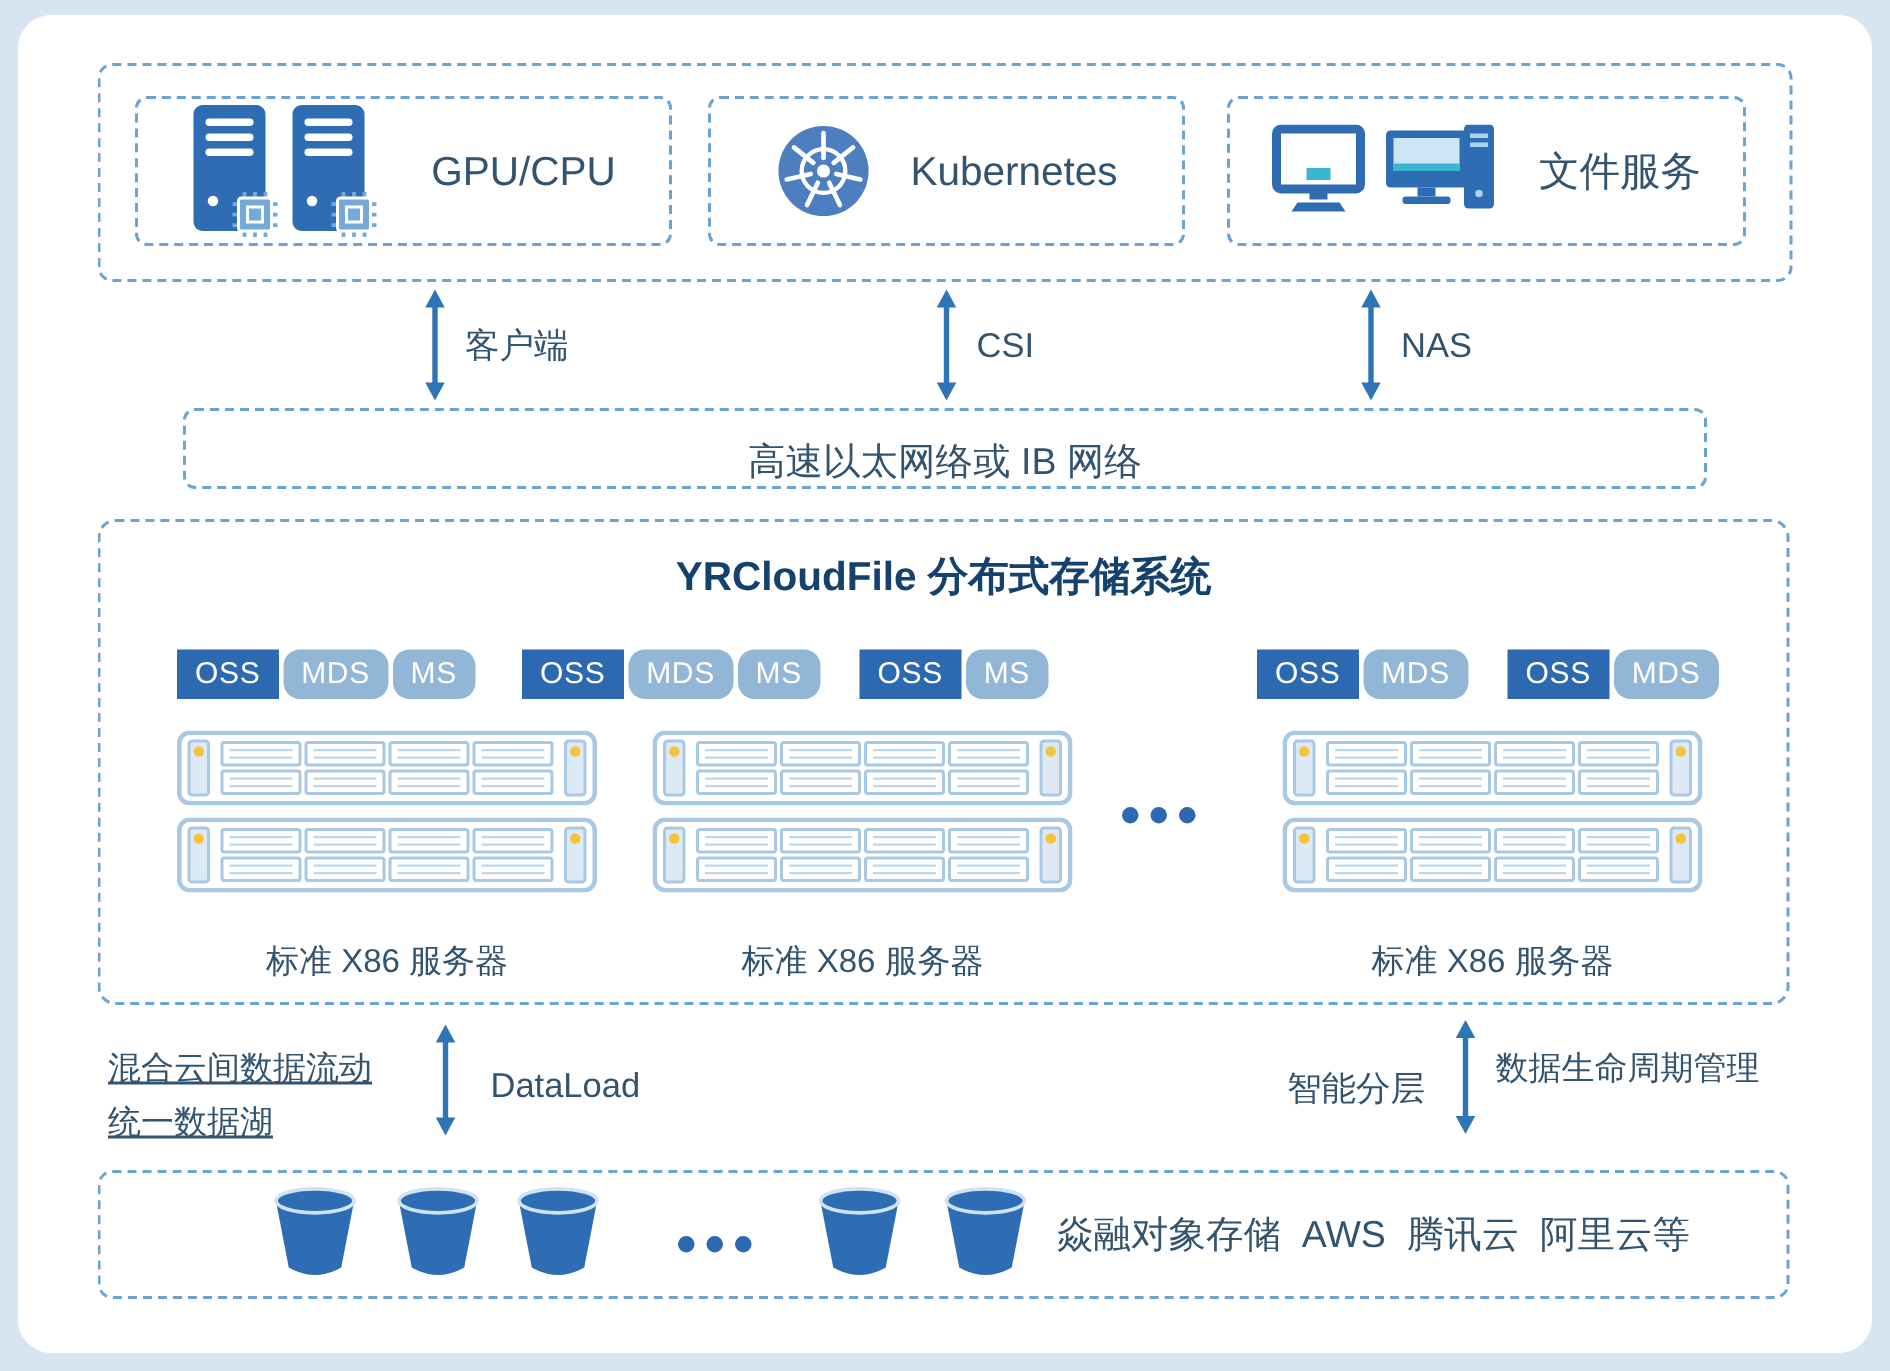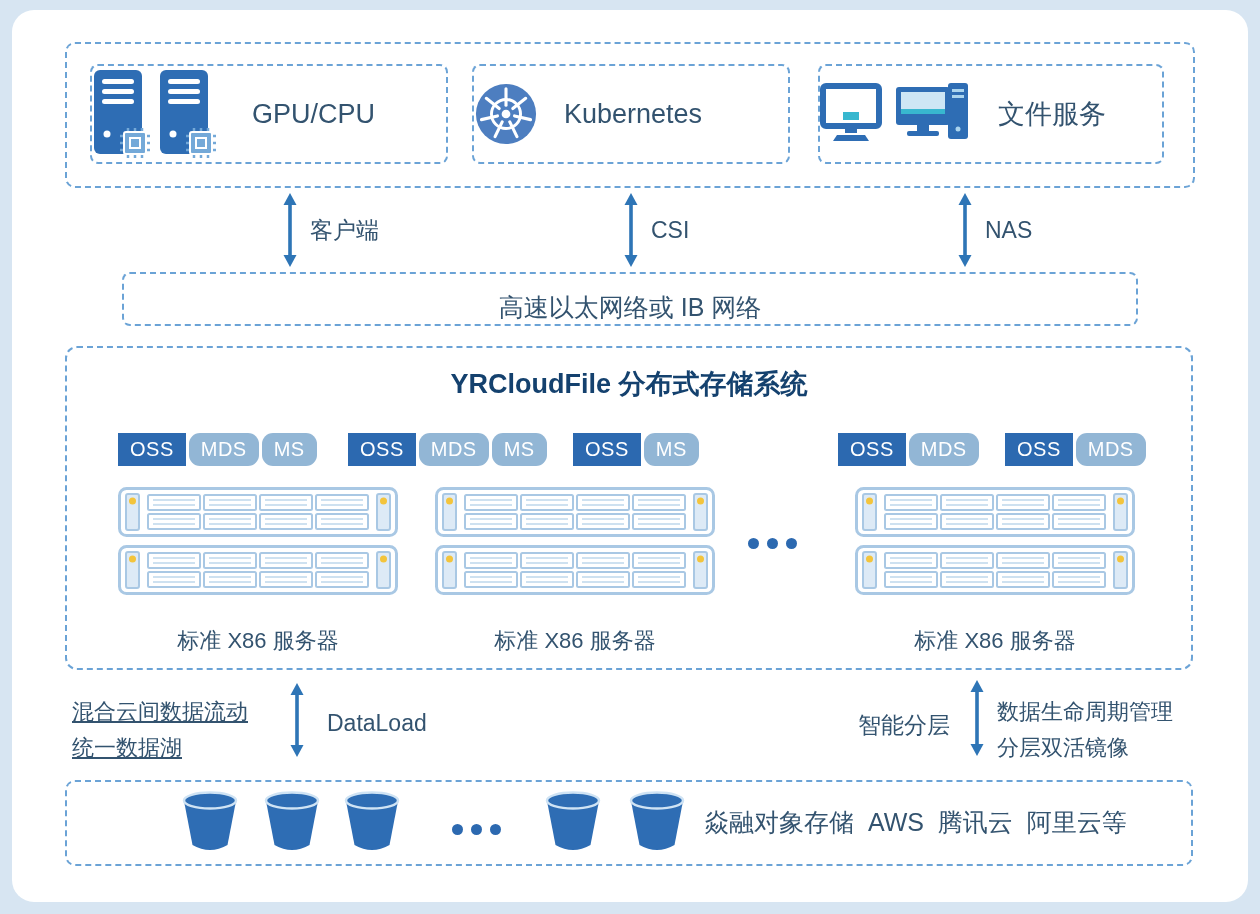--- a/index.html
+++ b/index.html
@@ -18,21 +18,21 @@
   }
   .abs { position:absolute; }
   .dashed {
     border:2px dashed var(--dashed-border,#6ba3d6);
     background:#ffffff;
   }
   .flex-center { display:flex; align-items:flex-end; justify-content:center; }
 
   
   .clients-wrap { left:65px; top:42px; width:1130px; height:146px; border-radius:10px; }
-  .client-box { border-radius:8px; display:flex; align-items:center; gap:26px; }
+  .client-box { border-radius:8px; display:flex; align-items:center; justify-content:center; gap:26px; }
   .client-label { font-size:27px; color:var(--text-navy,#33536f); }
 
   
   .connector { display:flex; align-items:center; gap:12px; }
   .connector .arrow { display:block; line-height:0; }
   .connector-label { font-size:23px; color:var(--text-navy,#33536f); }
 
   
   .network-box { left:122px; top:272px; width:1016px; height:54px; border-radius:8px; font-size:25px; color:var(--text-navy,#33536f); }
 
@@ -171,21 +171,21 @@
     <span class="connector-label">客户端</span>
   </div>
   <div class="abs connector" style="left:623px; top:193px;">
     <span class="arrow"><svg width="16" height="74" viewBox="0 0 16 74">
           <polygon points="8,0 1.5,12 14.5,12" fill="#2e75b6"></polygon>
           <polygon points="8,74 1.5,62 14.5,62" fill="#2e75b6"></polygon>
           <rect x="6.2" y="10" width="3.6" height="54" fill="#2e75b6"></rect>
         </svg></span>
     <span class="connector-label">CSI</span>
   </div>
-  <div class="abs connector" style="left:957px; top:193px;justify-content:flex-end;">
+  <div class="abs connector" style="left:906px; top:193px;justify-content:flex-end;">
     <span class="arrow"><svg width="16" height="74" viewBox="0 0 16 74">
           <polygon points="8,0 1.5,12 14.5,12" fill="#2e75b6"></polygon>
           <polygon points="8,74 1.5,62 14.5,62" fill="#2e75b6"></polygon>
           <rect x="6.2" y="10" width="3.6" height="54" fill="#2e75b6"></rect>
         </svg></span>
     <span class="connector-label">NAS</span>
   </div>
 
   <div class="abs dashed network-box flex-center">
     <span>高速以太网络或 IB 网络</span>
@@ -431,21 +431,20 @@
   <div class="abs flow-label" style="left:327px; top:710px;">DataLoad</div>
 
   <div class="abs flow-label" style="left:858px; top:710px;">智能分层</div>
   <div class="abs" style="left:969px; top:680px; line-height:0;"><svg width="16" height="76" viewBox="0 0 16 76">
         <polygon points="8,0 1.5,12 14.5,12" fill="#2e75b6"></polygon>
         <polygon points="8,76 1.5,64 14.5,64" fill="#2e75b6"></polygon>
         <rect x="6.2" y="10" width="3.6" height="56" fill="#2e75b6"></rect>
       </svg></div>
   <div class="abs flow-lines" style="left:997px; top:694px;">
     <div>数据生命周期管理</div>
-    <div>分层双活镜像</div>
   </div>
 
   <div class="abs dashed object-box"></div>
   <span class="abs bucket" style="left:182px;"><svg width="56" height="64" viewBox="0 0 56 64">
         <path d="M2 11 L54 11 L45.5 55 Q28 65 10.5 55 Z" fill="#2e6db4"></path>
         <ellipse cx="28" cy="10.5" rx="26" ry="8" fill="#2e6db4" stroke="#cfe3f4" stroke-width="2.5"></ellipse>
       </svg></span>
   <span class="abs bucket" style="left:264px;"><svg width="56" height="64" viewBox="0 0 56 64">
         <path d="M2 11 L54 11 L45.5 55 Q28 65 10.5 55 Z" fill="#2e6db4"></path>
         <ellipse cx="28" cy="10.5" rx="26" ry="8" fill="#2e6db4" stroke="#cfe3f4" stroke-width="2.5"></ellipse>

